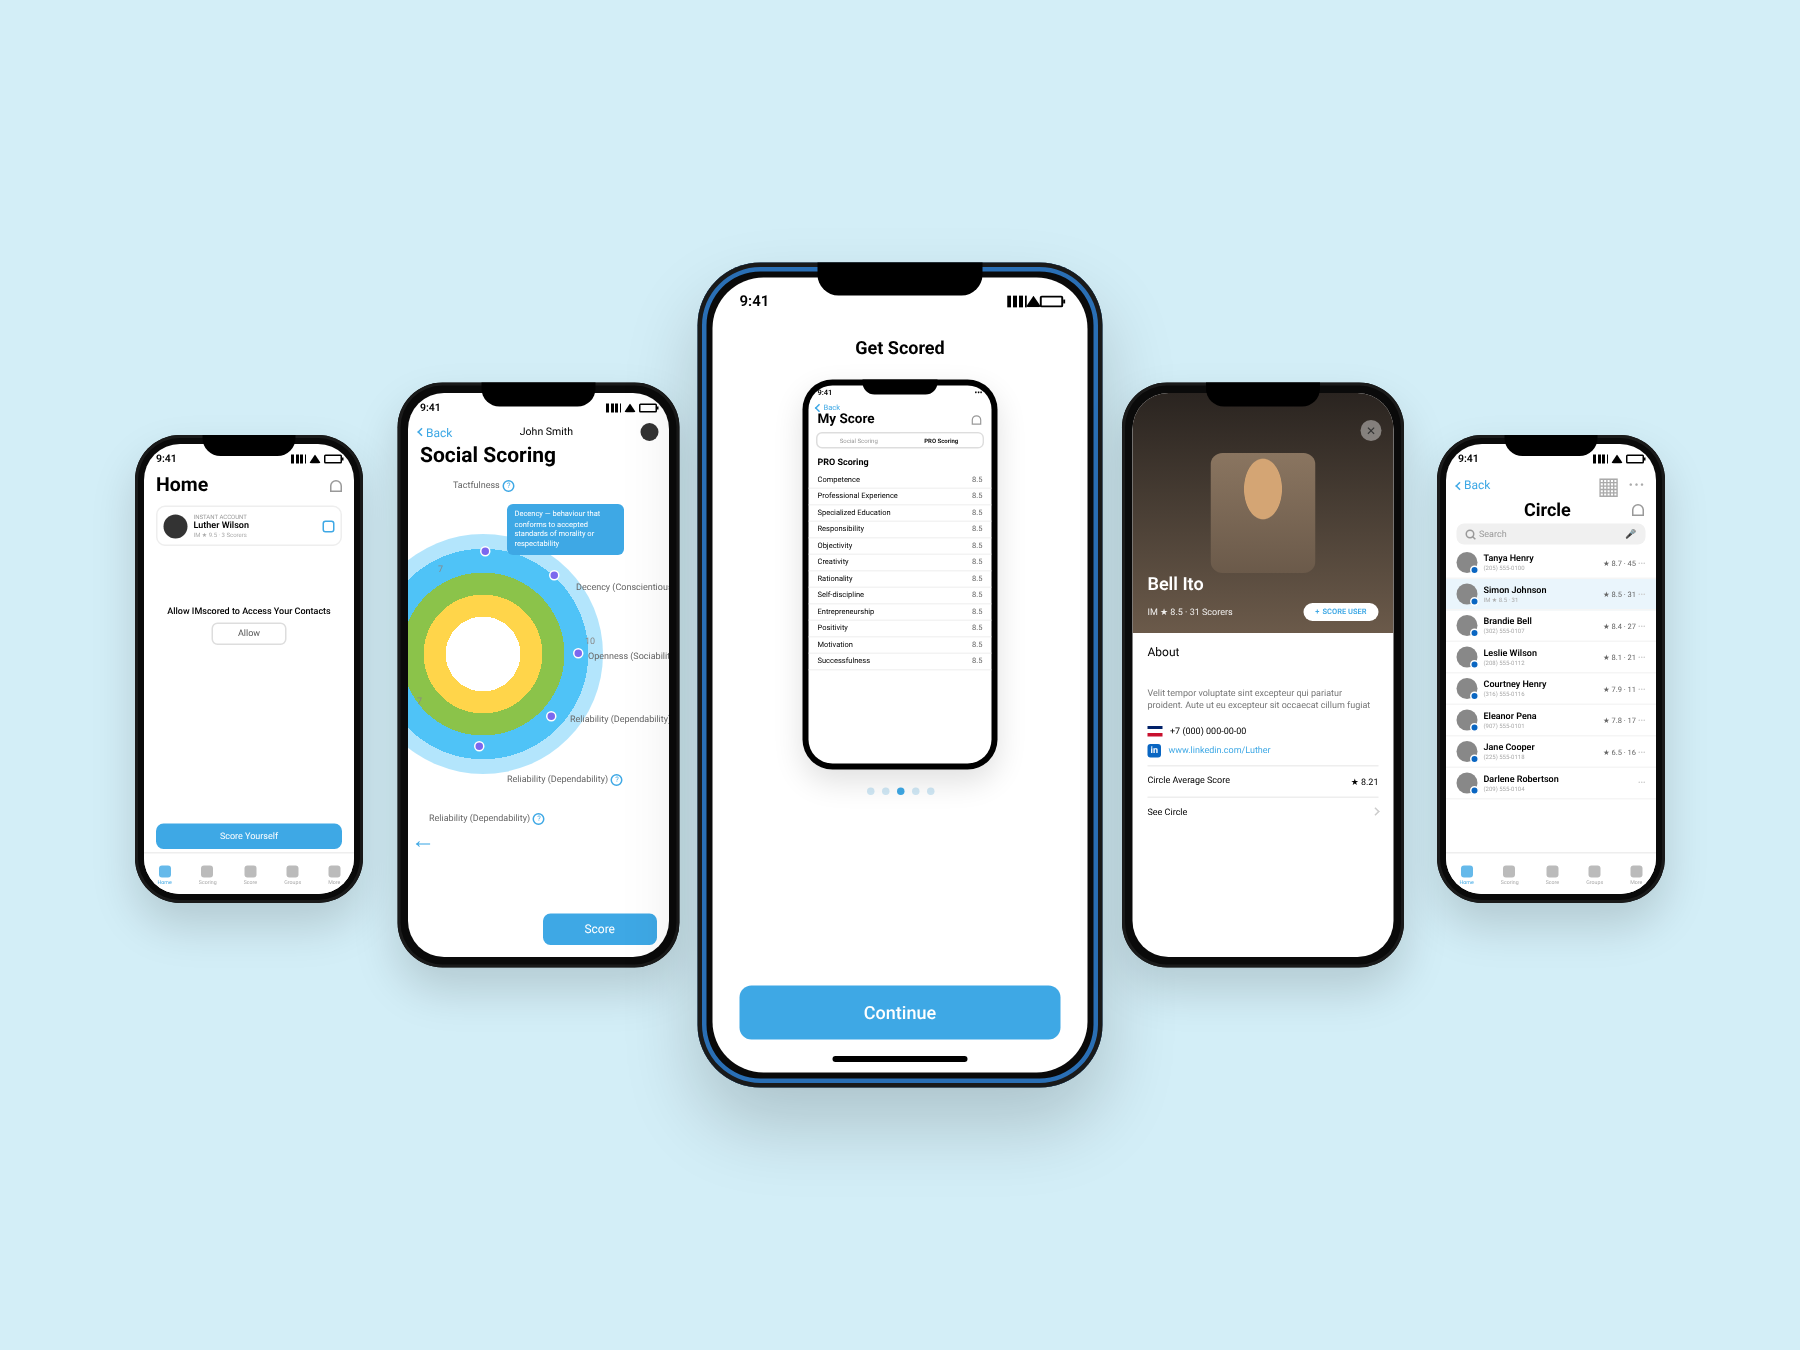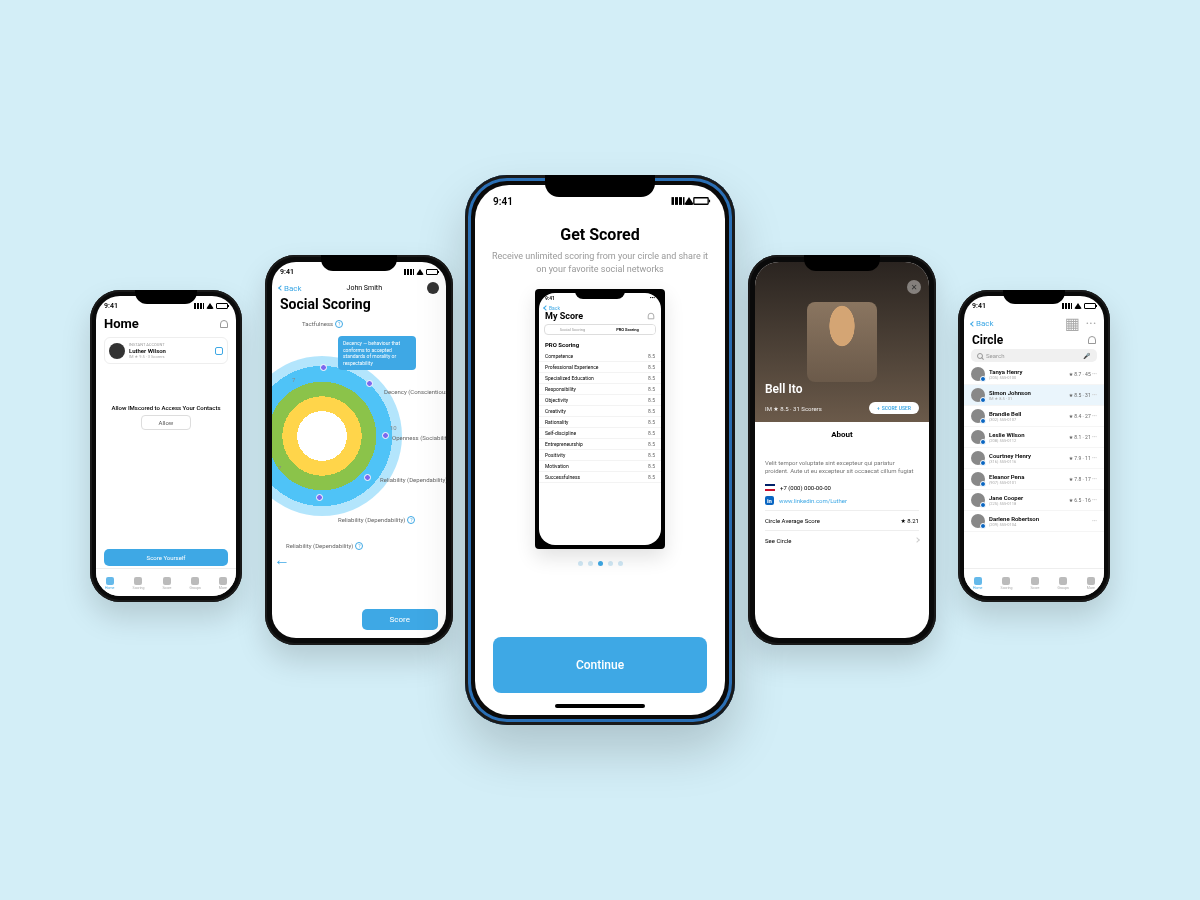--- a/index.html
+++ b/index.html
@@ -64,73 +64,73 @@
   .radar-label{position:absolute;font-size:6px;color:#666;white-space:nowrap;}
   .radar-q{display:inline-flex;width:8px;height:8px;border:1px solid #3ea8e5;border-radius:50%;font-size:5px;align-items:center;justify-content:center;color:#3ea8e5;margin-left:2px;}
   .radar-tooltip{position:absolute;background:#3ea8e5;color:#fff;font-size:5px;padding:4px 5px;border-radius:4px;width:78px;line-height:1.3;}
   .radar-num{position:absolute;font-size:6px;color:#888;}
   .radar-dot{position:absolute;width:7px;height:7px;background:#7b68ee;border:1.5px solid #fff;border-radius:50%;}
   .radar-arrow{position:absolute;color:#3ea8e5;}
   .p2-score-btn{position:absolute;bottom:8px;right:8px;background:#3ea8e5;color:#fff;border-radius:5px;padding:6px 28px;font-size:8px;}
 
   
   .p3-wrap{padding:8px 16px;}
-  .p3-title{font-size:16px;font-weight:700;text-align:center;margin-top:6px;}
+  .p3-title{font-size:12px;font-weight:700;text-align:center;margin-top:6px;}
   .p3-sub{font-size:9px;color:#999;text-align:center;margin-top:6px;line-height:1.4;}
-  .mini-phone{position:relative;width:130px;height:260px;margin:14px auto 0;background:#000;border-radius:4px;box-shadow:0 8px 20px rgba(0,0,0,.12);}
+  .mini-phone{position:relative;width:130px;height:260px;margin:14px auto 0;background:#000;border-radius:20px;box-shadow:0 8px 20px rgba(0,0,0,.12);}
   .mini-phone .m-screen{position:absolute;inset:4px;background:#fff;border-radius:16px;overflow:hidden;}
   .mini-phone .m-notch{position:absolute;top:0;left:50%;transform:translateX(-50%);width:50px;height:10px;background:#000;border-radius:0 0 8px 8px;z-index:5;}
   .m-status{height:12px;font-size:5px;font-weight:600;display:flex;justify-content:space-between;padding:2px 6px 0;}
   .m-back{font-size:5px;color:#3ea8e5;padding:0 5px;display:flex;align-items:center;gap:1px;}
   .m-title-row{display:flex;justify-content:space-between;align-items:center;padding:0 6px;}
   .m-title{font-size:9px;font-weight:700;}
   .m-seg{display:flex;margin:3px 5px;border:1px solid #ddd;border-radius:4px;overflow:hidden;font-size:4px;}
   .m-seg div{flex:1;text-align:center;padding:2px;}
   .m-seg .active{background:#fff;font-weight:600;}
   .m-seg div:not(.active){color:#999;}
   .m-section{font-size:6px;font-weight:700;padding:3px 6px;}
   .m-row{display:flex;justify-content:space-between;padding:2px 6px;font-size:5px;border-bottom:1px solid #f3f3f3;}
   .m-row span:last-child{color:#666;}
   .dots{display:flex;gap:5px;justify-content:center;margin-top:12px;}
   .dot{width:5px;height:5px;border-radius:50%;background:#d0e8f5;}
   .dot.active{background:#3ea8e5;}
-  .p3-btn{position:absolute;bottom:22px;left:18px;right:18px;background:#3ea8e5;color:#fff;border-radius:8px;text-align:center;padding:21px;font-size:12px;font-weight:500;}
+  .p3-btn{position:absolute;bottom:22px;left:18px;right:18px;background:#3ea8e5;color:#fff;border-radius:8px;text-align:center;padding:11px;font-size:12px;font-weight:500;}
   .home-ind{position:absolute;bottom:7px;left:50%;transform:translateX(-50%);width:90px;height:4px;background:#000;border-radius:3px;}
 
   
   .p4-hero{height:160px;background:linear-gradient(180deg,#2a2420 0%,#4a3f35 50%,#6b5a4a 100%);position:relative;color:#fff;}
   .p4-close{position:absolute;top:18px;right:8px;width:14px;height:14px;background:rgba(255,255,255,.4);border-radius:50%;display:flex;align-items:center;justify-content:center;font-size:8px;color:#333;}
   .p4-person{position:absolute;left:50%;top:40px;transform:translateX(-50%);width:70px;height:80px;background:radial-gradient(ellipse at 50% 30%,#d4a574 0 25%,transparent 26%),linear-gradient(#8a7560,#6b5a4a);border-radius:8px;}
   .p4-name{position:absolute;bottom:26px;left:10px;font-size:12px;font-weight:600;}
   .p4-meta-row{position:absolute;bottom:8px;left:10px;right:10px;display:flex;justify-content:space-between;align-items:center;}
   .p4-meta{font-size:6px;opacity:.9;}
   .p4-score-btn{background:#fff;color:#3ea8e5;border-radius:10px;padding:3px 8px;font-size:5px;font-weight:600;display:flex;align-items:center;gap:2px;}
   .p4-body{padding:8px 10px;}
-  .p4-section{font-size:8px;font-weight:700;margin-bottom:20px;text-align:center;}
+  .p4-section{font-size:8px;font-weight:400;margin-bottom:20px;}
   .p4-text{font-size:6px;color:#777;line-height:1.4;margin-bottom:8px;}
   .p4-contact{display:flex;align-items:center;gap:5px;font-size:6px;margin-bottom:5px;}
   .flag{width:10px;height:7px;background:linear-gradient(#012169 0 33%,#fff 33% 66%,#c8102e 66%);}
   .li-icon{width:9px;height:9px;background:#0a66c2;border-radius:2px;color:#fff;font-size:6px;display:flex;align-items:center;justify-content:center;font-weight:700;}
   .p4-link a{color:#3ea8e5;text-decoration:none;}
   .p4-row{display:flex;justify-content:space-between;align-items:center;font-size:6px;padding:6px 0;border-top:1px solid #eee;}
 
   
   .p5-search{margin:2px 7px;background:#f0f0f0;border-radius:5px;padding:3px 6px;font-size:6px;color:#999;display:flex;align-items:center;gap:3px;}
   .search-icon{width:6px;height:6px;border:1px solid #999;border-radius:50%;position:relative;}
   .search-icon::after{content:"";position:absolute;width:3px;height:1px;background:#999;bottom:-1px;right:-2px;transform:rotate(45deg);}
   .p5-list{margin-top:2px;}
   .p5-item{display:flex;align-items:center;padding:3px 7px;gap:4px;border-bottom:1px solid #f5f5f5;}
   .p5-item.sel{background:#eaf5fc;}
   .p5-av{width:14px;height:14px;border-radius:50%;background:#888;position:relative;flex-shrink:0;}
   .p5-badge{position:absolute;bottom:-1px;right:-1px;width:6px;height:6px;background:#0a66c2;border-radius:50%;border:1px solid #fff;}
   .p5-info{flex:1;min-width:0;}
   .p5-name{font-size:6px;font-weight:600;}
   .p5-phone{font-size:4px;color:#aaa;}
   .p5-score{font-size:5px;color:#666;white-space:nowrap;}
-  .p5-title-row{display:flex;justify-content:space-between;align-items:center;padding:0 8px;}
+  .p5-title-row{display:flex;justify-content:space-between;align-items:center;padding:0 8px;margin-left:44px;}
   .p5-more{color:#aaa;font-size:8px;letter-spacing:1px;}
   .p5-top-icons{display:flex;gap:6px;align-items:center;color:#aaa;}
 </style>
 </head>
 <body>
 
 <div class="stage">
 
   <div class="phone small" style="left:90px;top:290px;">
     <div class="notch"></div>
@@ -239,21 +239,20 @@
       <div class="status-bar big">
         <span>9:41</span>
         <div class="status-right">
             <span class="sig" style="transform:scale(1.3);"></span>
             <span class="wifi" style="transform:scale(1.3);"></span>
             <span class="batt" style="transform:scale(1.3);"><span class="fill"></span></span>
           </div>
       </div>
       <div class="p3-wrap">
         <div class="p3-title">Get Scored</div>
-        <div class="p3-sub">Receive unlimited scoring from your circle and share it on your favorite social networks</div>
         <div class="mini-phone">
           <div class="m-notch"></div>
           <div class="m-screen">
             <div class="m-status">
                 <span>9:41</span>
                 <span>•••</span>
               </div>
             <div class="m-back">
                 <span class="chev-left"></span>
                 <span>Back</span>

